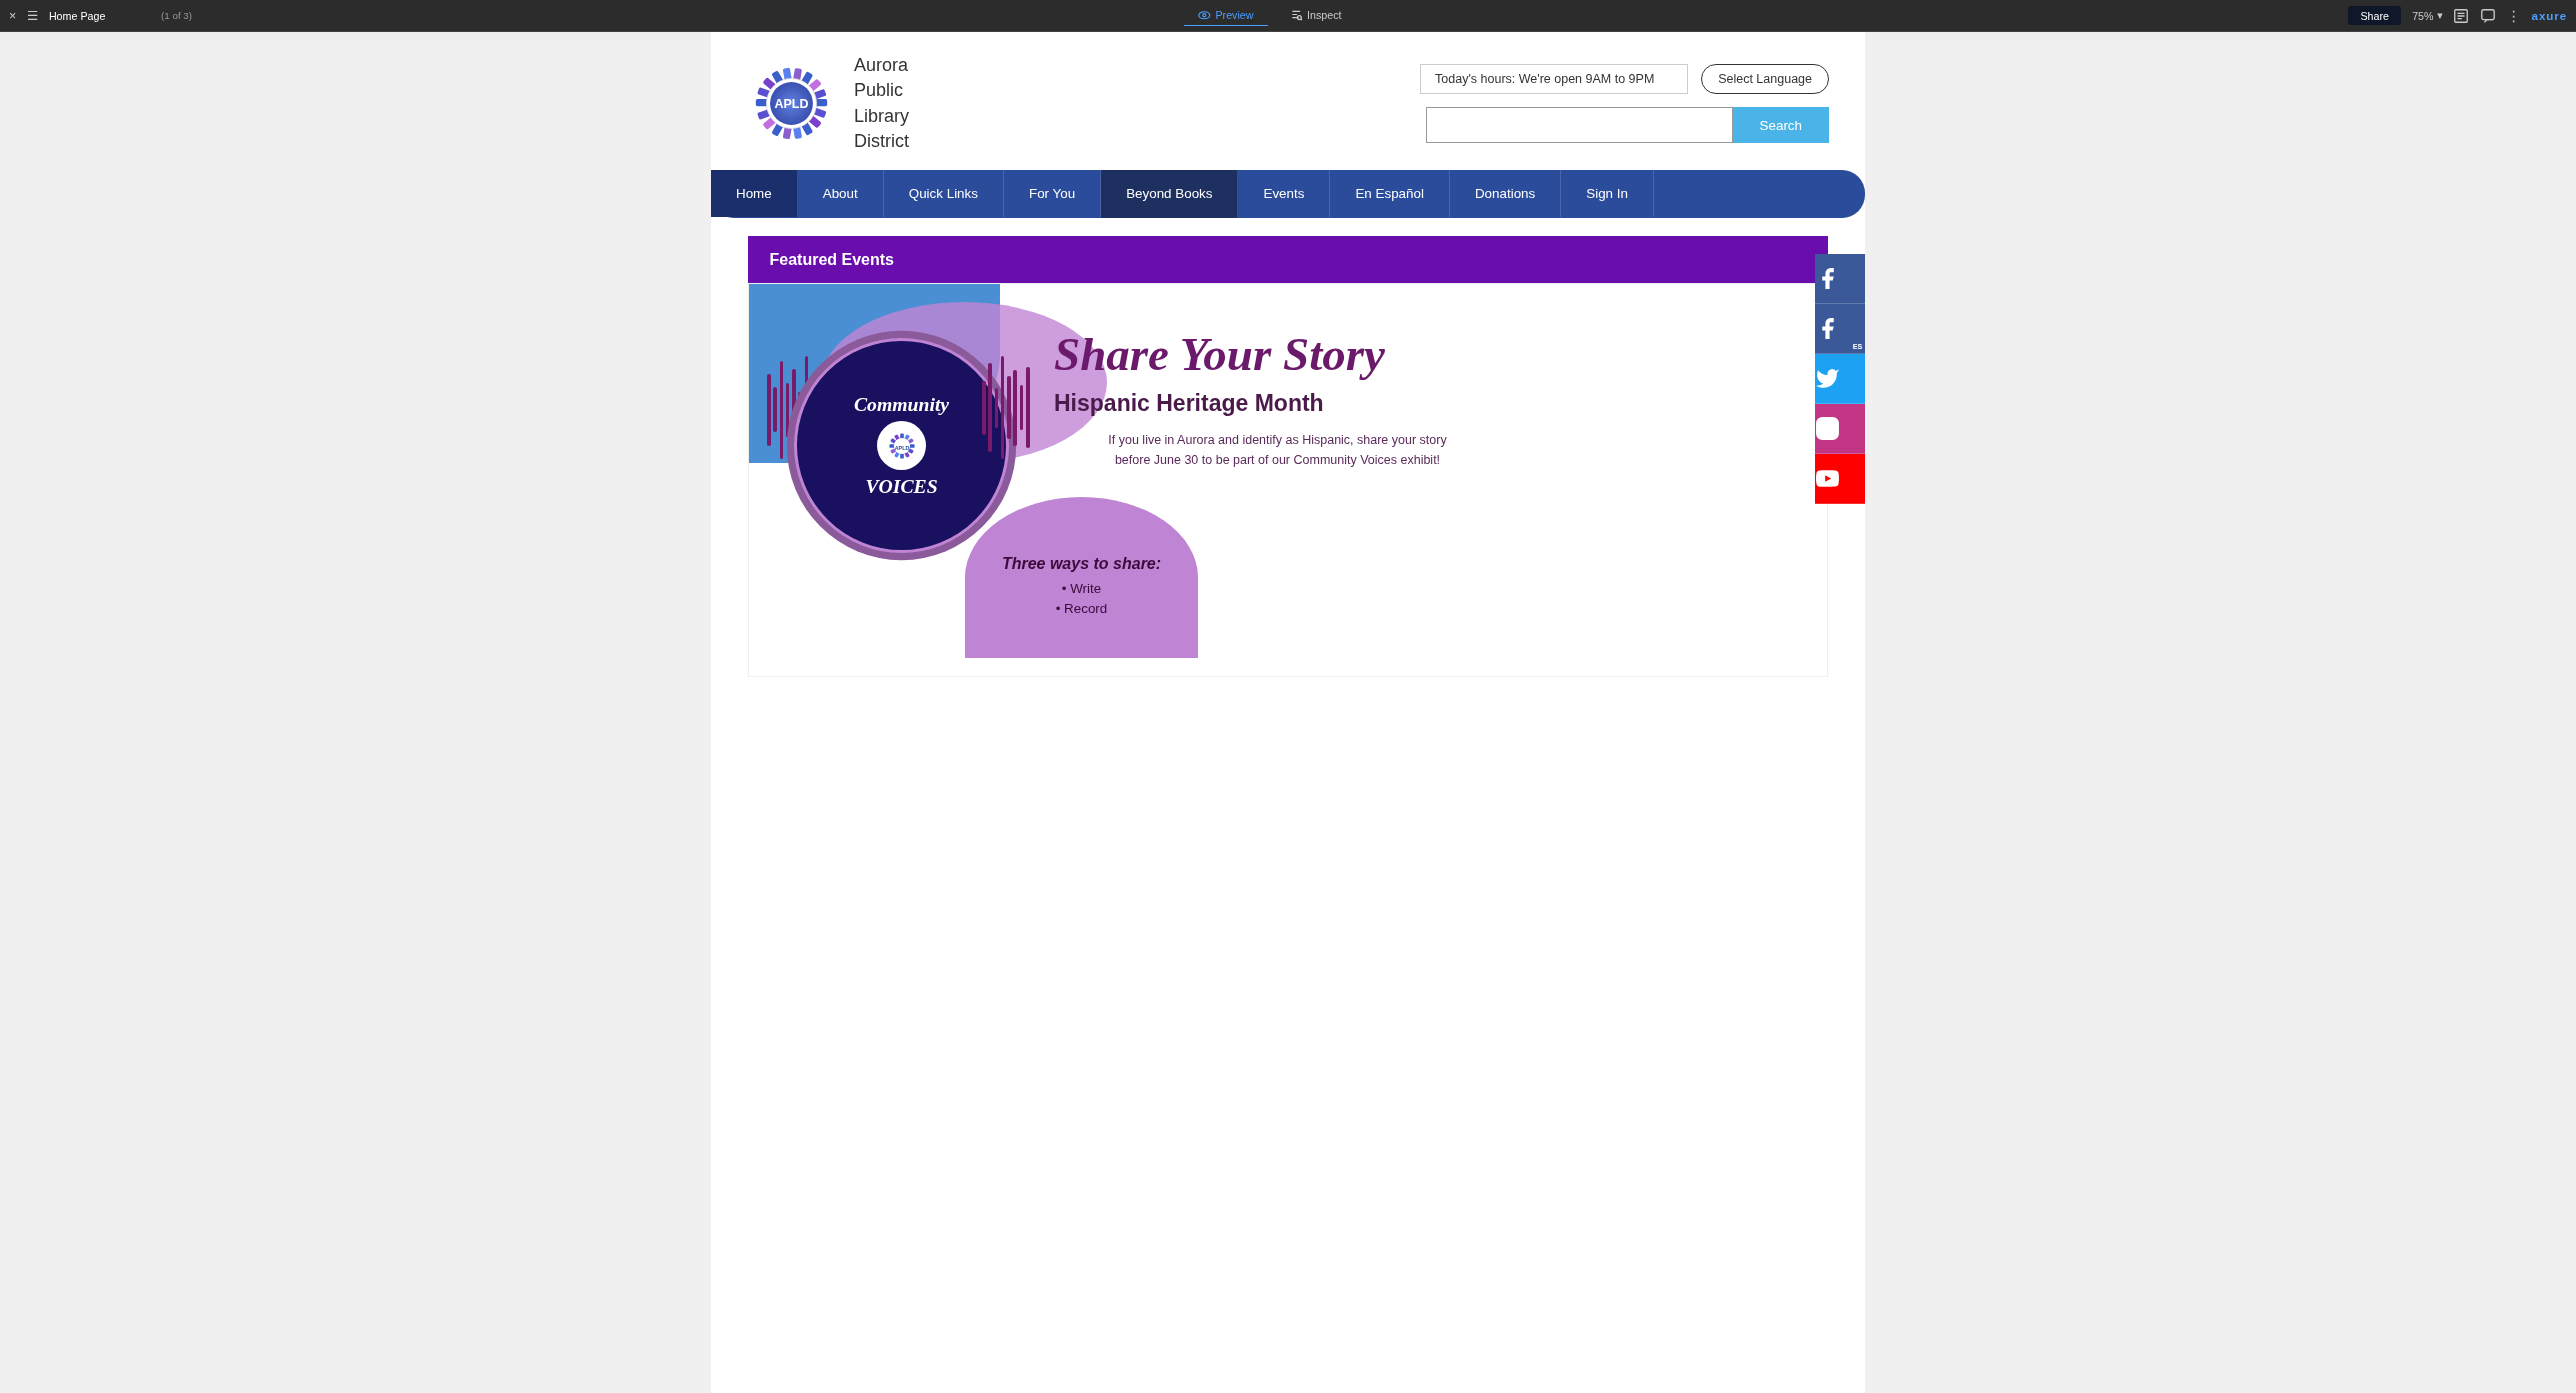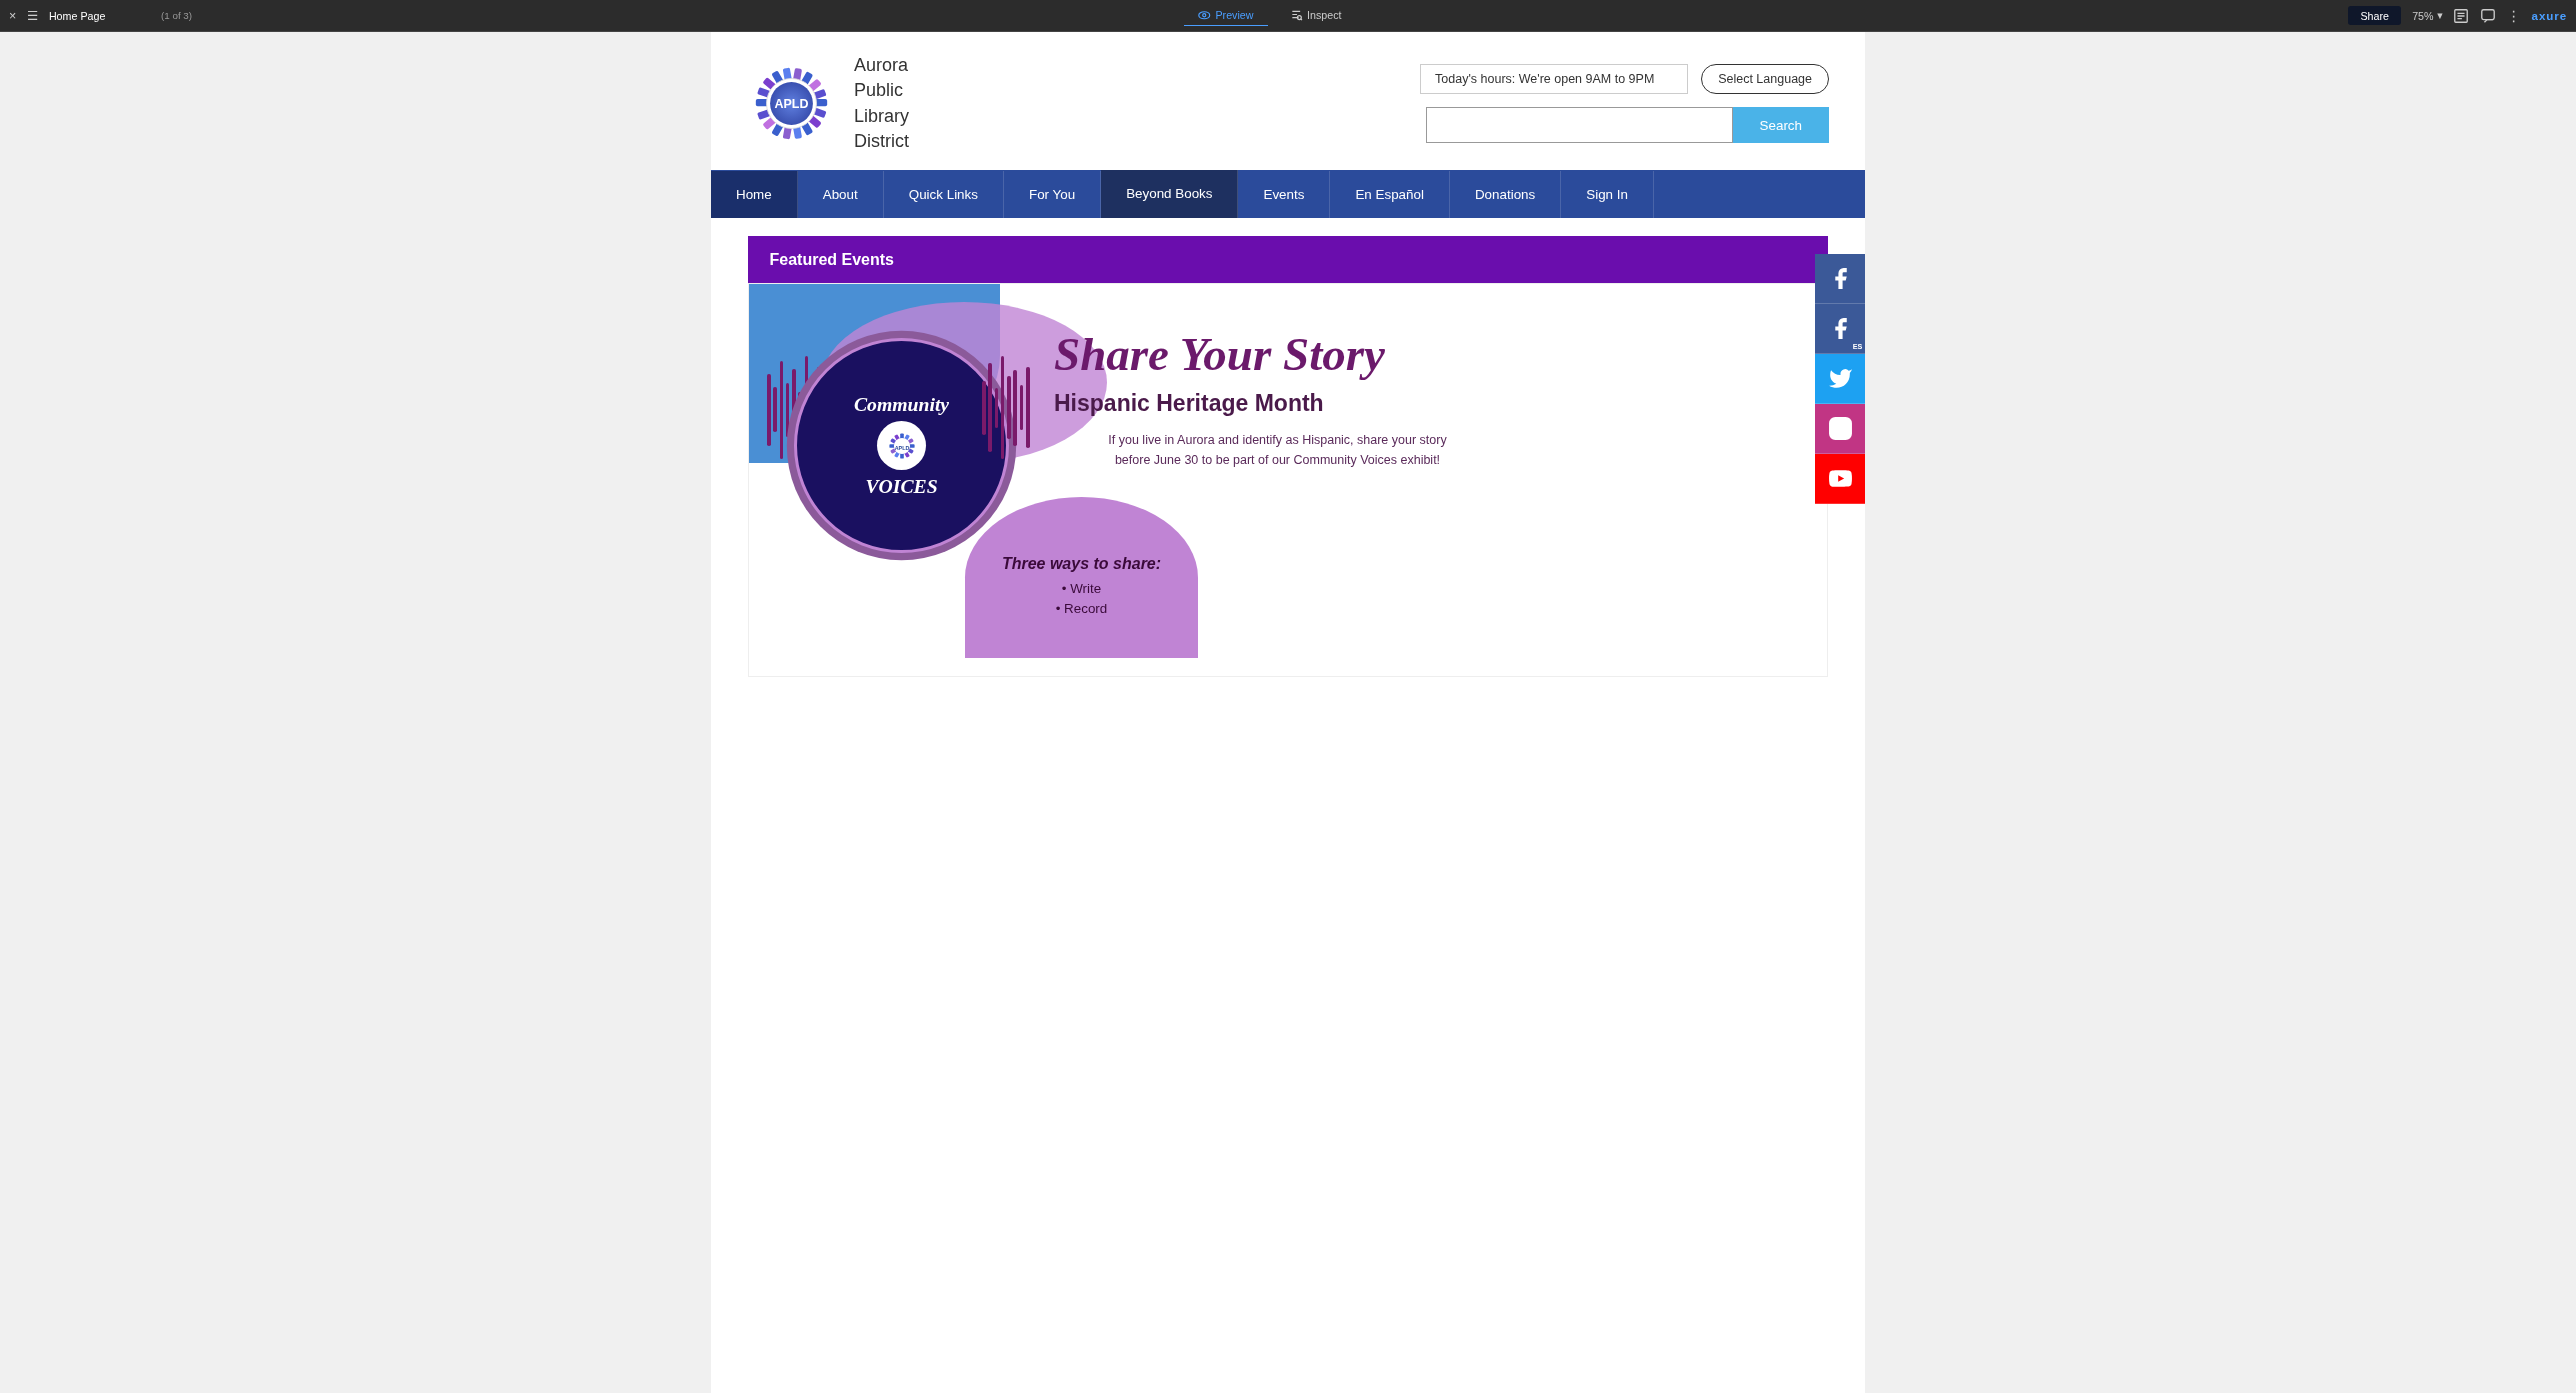--- a/index.html
+++ b/index.html
@@ -169,21 +169,22 @@
       height: 36px;
       font-size: 13.4px;
       cursor: pointer;
       white-space: nowrap;
     }
 
     
     .navbar {
       background: #2b4b9b;
       display: flex;
-      align-items: center;
+      align-items: flex-start;
+      border-radius: 23px;
     }
     .nav-item {
       color: white;
       padding: 16px 25px;
       font-size: 13.4px;
       cursor: pointer;
       white-space: nowrap;
       display: flex;
       align-items: center;
       justify-content: center;
@@ -327,21 +328,20 @@
       display: flex;
       flex-direction: column;
       gap: 0;
     }
     .social-btn {
       width: 50px;
       height: 50px;
       background: #2b4b9b;
       display: flex;
       align-items: center;
-      justify-content: center;
       cursor: pointer;
       border-bottom: 0.9px solid rgba(255,255,255,0.2);
     }
     .social-btn svg { width: 25px; height: 25px; fill: white; }
     .social-btn.fb { background: #3b5998; }
     .social-btn.fb2 { background: #3b5998; }
     .social-btn.tw { background: #1da1f2; }
     .social-btn.ig { background: #c13584; }
     .social-btn.yt { background: #ff0000; }
   </style>

